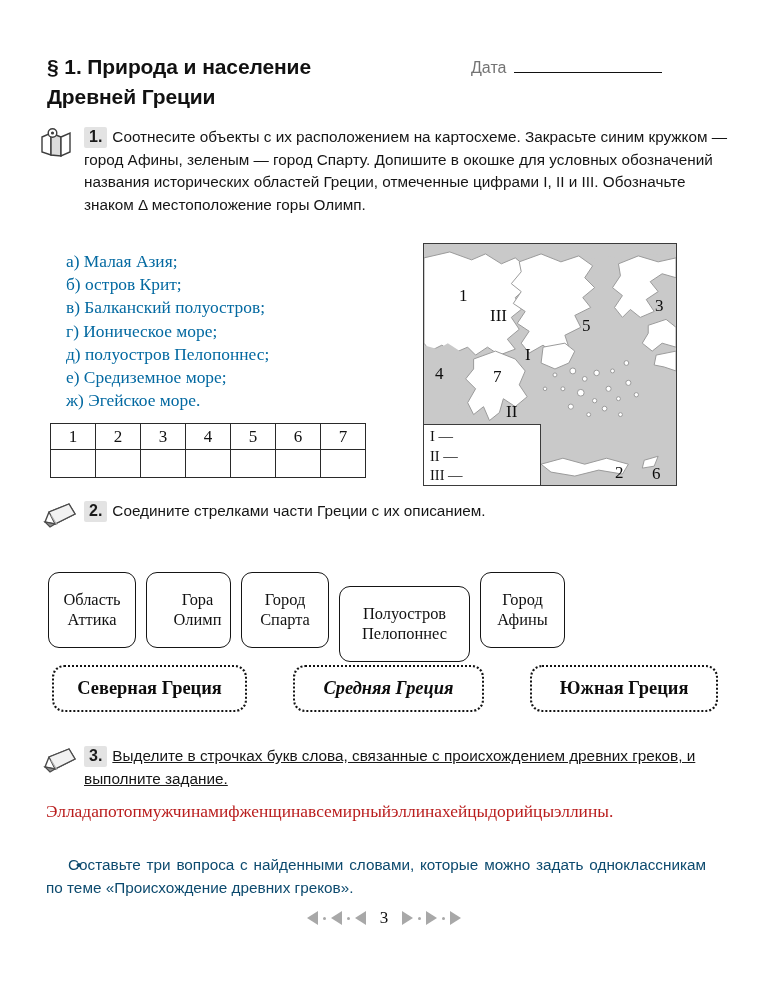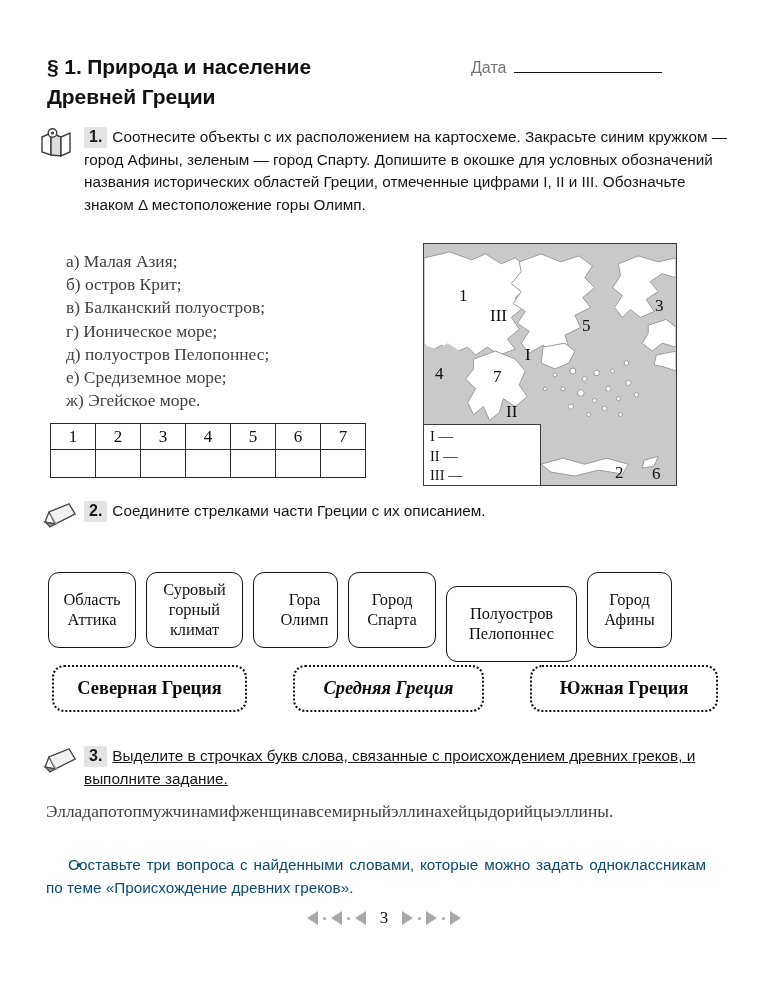--- a/index.html
+++ b/index.html
@@ -77,21 +77,21 @@
   
   #task1 { left: 40px; top: 126px; width: 694px; }
   #task1 .body { margin-left: 44px; }
 
   .list-serif {
     position: absolute;
     left: 66px; top: 250px;
     font-family: "Liberation Serif", serif;
     font-size: 17.4px;
     line-height: 23.2px;
-    color: #404040;
+    color: #0369a1;
   }
   .list-serif div { white-space: nowrap; }
 
   
   .ans-table {
     position: absolute;
     left: 50px; top: 423px;
     border-collapse: collapse;
     font-family: "Liberation Serif", serif;
   }
@@ -200,21 +200,21 @@
   #task3 { left: 40px; top: 745px; width: 694px; text-decoration: underline; }
   #task3 .body { margin-left: 44px; }
 
   .letters {
     position: absolute;
     left: 46px; top: 798px;
     width: 660px;
     font-family: "Liberation Serif", serif;
     font-size: 17.4px;
     line-height: 26px;
-    color: #404040;
+    color: #b91c1c;
     text-align: justify;
   }
   .letters .first { text-indent: 30px; }
 
   .bullet-block {
     position: absolute;
     left: 46px; top: 854px;
     width: 660px;
     font-size: 15.3px;
     line-height: 22.6px;
@@ -392,23 +392,20 @@
       </svg>
     </span>
     <div class="body">
       <span class="task-num">2.</span><span class="task-text">Соедините стрелками части Греции с их описанием.</span>
     </div>
   </div>
 
   <div class="box-row">
     <div class="rbox w1">Область
 Аттика</div>
-    <div class="rbox w2">Суровый
-горный
-климат</div>
     <div class="rbox w3">Гора
 Олимп</div>
     <div class="rbox w4">Город
 Спарта</div>
     <div class="rbox w5">Полуостров
 Пелопоннес</div>
     <div class="rbox w6">Город
 Афины</div>
   </div>
 

